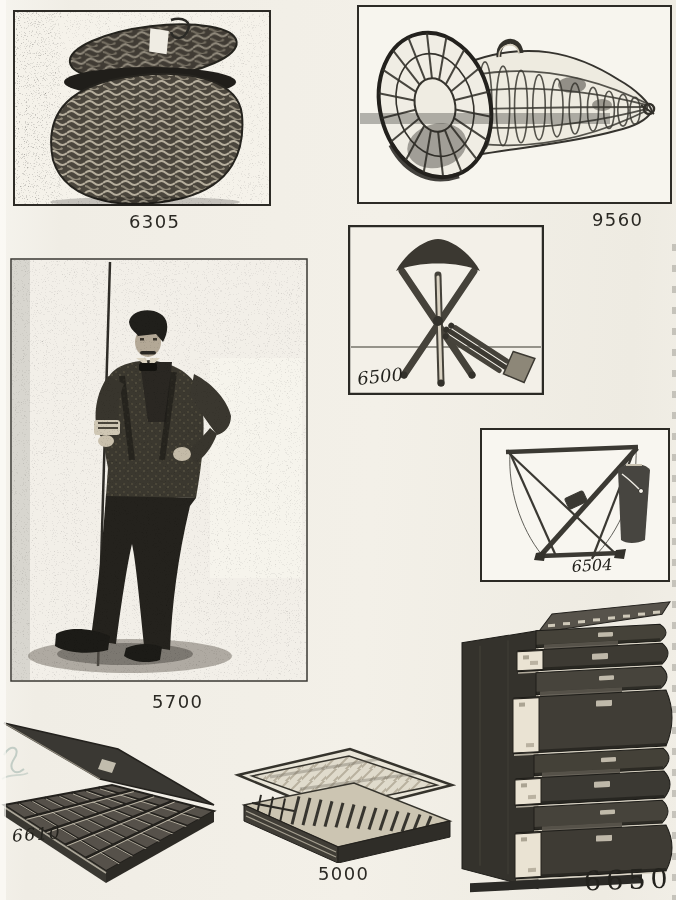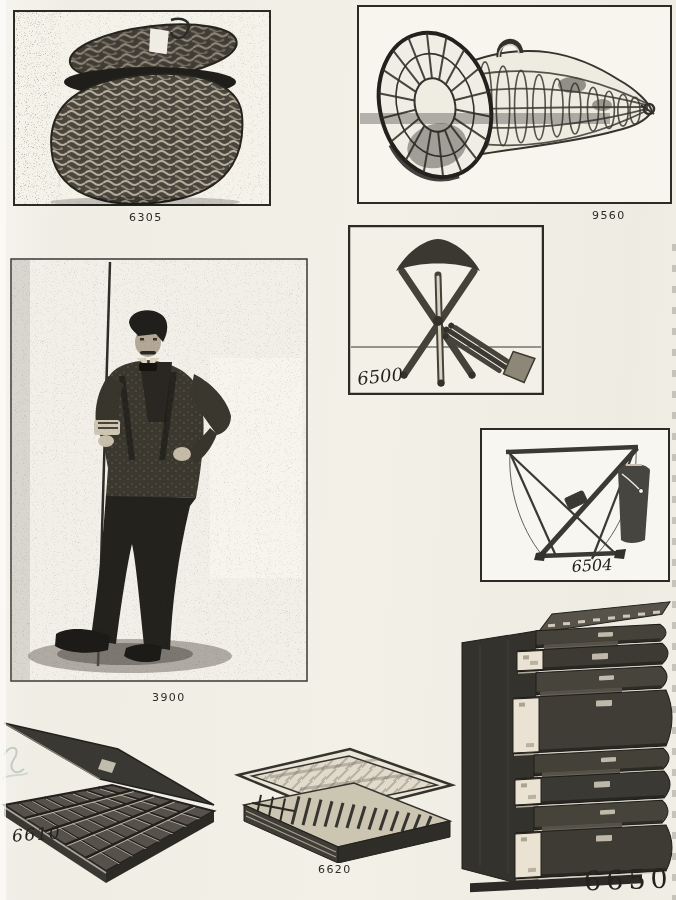--- a/index.html
+++ b/index.html
@@ -1,20 +1,20 @@
 <!DOCTYPE html>
 <html><head>
 <meta charset="utf-8">
 <style>
   html,body{margin:0;padding:0;background:#888;}
   .page{position:relative;width:676px;height:900px;overflow:hidden;
     background:linear-gradient(93deg,#f6f4ee,#f0ede5 10%,#f3f0e8 55%,#eeebe2 90%,#f1eee6);
     font-family:"DejaVu Sans",sans-serif;}
   .item-svg{position:absolute;display:block;}
-  .cap{position:absolute;font-family:"DejaVu Sans",sans-serif;font-size:11px;
+  .cap{position:absolute;font-family:"DejaVu Sans",sans-serif;font-size:18px;
     letter-spacing:1.4px;color:#2b2924;z-index:6;}
   .hand{font-family:"DejaVu Serif",serif;color:#23221d;}
   #cap-6610{font-size:17px;transform:rotate(-4deg);letter-spacing:1.5px;font-style:italic;}
   #cap-6650{font-size:27px;letter-spacing:5px;transform:rotate(-2deg);}
   .hand-svg{font-family:"DejaVu Serif",serif;font-style:italic;fill:#23221d;}
   .noise-overlay{position:absolute;left:0;top:0;z-index:9;pointer-events:none;}
   .scan-edge{position:absolute;right:0;top:230px;width:4px;height:670px;z-index:7;
     background:repeating-linear-gradient(180deg,rgba(70,68,60,0) 0 14px,rgba(70,68,60,.25) 14px 21px);}
   .left-strip{position:absolute;left:0;top:0;width:6px;height:900px;background:rgba(252,251,247,.75);z-index:2;}
 </style>
@@ -163,21 +163,21 @@
       <path d="M119,64 C121,48 155,48 157,66 C158,74 155,80 153,84 L146,76 L128,78 C126,74 120,72 119,64 Z" fill="#201f1b"></path>
       <rect x="130" y="93" width="16" height="3.5" rx="2" fill="#2a2823"></rect>
       <rect x="130" y="80" width="4" height="2.5" fill="#3a352c"></rect>
       <rect x="143" y="80" width="4" height="2.5" fill="#3a352c"></rect>
       <polygon points="126,100 136,100 139,110" fill="#ddd5c2"></polygon>
       <polygon points="150,100 140,100 139,110" fill="#ddd5c2"></polygon>
       <rect x="129" y="105" width="18" height="8" rx="2" fill="#14130f"></rect>
     </g>
     <rect x="2" y="2" width="294" height="420" filter="url(#grainHeavy)" opacity="0.45"></rect>
   </svg>
-  <div class="cap" id="cap-6400" style="left:152px;top:691px">3900</div>
+  <div class="cap" id="cap-6400" style="left:152px;top:691px">5700</div>
 
   <svg class="item-svg" style="left:348px;top:225px" width="196" height="170" viewBox="0 0 196 170">
     <rect x="1" y="1" width="194" height="168" fill="#f3f0e8" stroke="#2b2a25" stroke-width="2.5"></rect>
     <rect x="2" y="2" width="192" height="166" filter="url(#specks)" opacity="0.55"></rect>
     <line x1="3" y1="122" x2="193" y2="122" stroke="#57544c" stroke-width="1.5" opacity="0.8"></line>
     <g stroke-linecap="round">
       <line x1="54" y1="46" x2="124" y2="150" stroke="#45423a" stroke-width="7"></line>
       <line x1="126" y1="46" x2="56" y2="150" stroke="#45423a" stroke-width="7"></line>
       <line x1="90" y1="50" x2="93" y2="158" stroke="#45423a" stroke-width="7"></line>
       <line x1="90" y1="52" x2="93" y2="156" stroke="#d9d2c2" stroke-width="3"></line>
@@ -286,21 +286,21 @@
         <line x1="31" y1="49.9" x2="26" y2="73.9" stroke="#2b2924" stroke-width="2"></line>
         <line x1="43" y1="51.7" x2="38" y2="75.7" stroke="#2b2924" stroke-width="2"></line>
         <line x1="55" y1="53.5" x2="50" y2="77.5" stroke="#2b2924" stroke-width="2"></line>
         <line x1="22" y1="58" x2="64" y2="66" stroke="#2b2924" stroke-width="2"></line>
       </g>
     <polygon points="14,60 108,102 108,118 14,76" fill="#403d36" stroke="#23211d" stroke-width="1"></polygon>
     <polygon points="108,102 220,76 220,92 108,118" fill="#2f2d28" stroke="#23211d" stroke-width="1"></polygon>
     <path d="M16,66 L106,107 M16,71 L106,112" stroke="#cfc8b6" stroke-width="1.3" opacity="0.7"></path>
     <rect x="2" y="2" width="224" height="114" filter="url(#specks)" opacity="0.35"></rect>
   </svg>
-  <div class="cap" id="cap-6620" style="left:318px;top:863px">6620</div>
+  <div class="cap" id="cap-6620" style="left:318px;top:863px">5000</div>
 
   <svg class="item-svg" style="left:456px;top:598px" width="220" height="295" viewBox="0 0 220 295">
     <g transform="translate(0,7) skewY(-3)">
       <polygon points="6,38 82,30 82,288 6,264" fill="#34322c" stroke="#1e1d19" stroke-width="1"></polygon>
       <line x1="24" y1="42" x2="24" y2="262" stroke="#454239" stroke-width="2" opacity="0.5"></line>
       <line x1="52" y1="38" x2="52" y2="272" stroke="#454239" stroke-width="2" opacity="0.4"></line>
       <polygon points="82,32 206,20 214,8 96,14" fill="#57534b" stroke="#23211d" stroke-width="1"></polygon>
       <g id="top-ticks">
           <rect x="92" y="24" width="7" height="3" fill="#ddd6c5" opacity="0.9"></rect>
           <rect x="107" y="22.9" width="7" height="3" fill="#ddd6c5" opacity="0.9"></rect>

